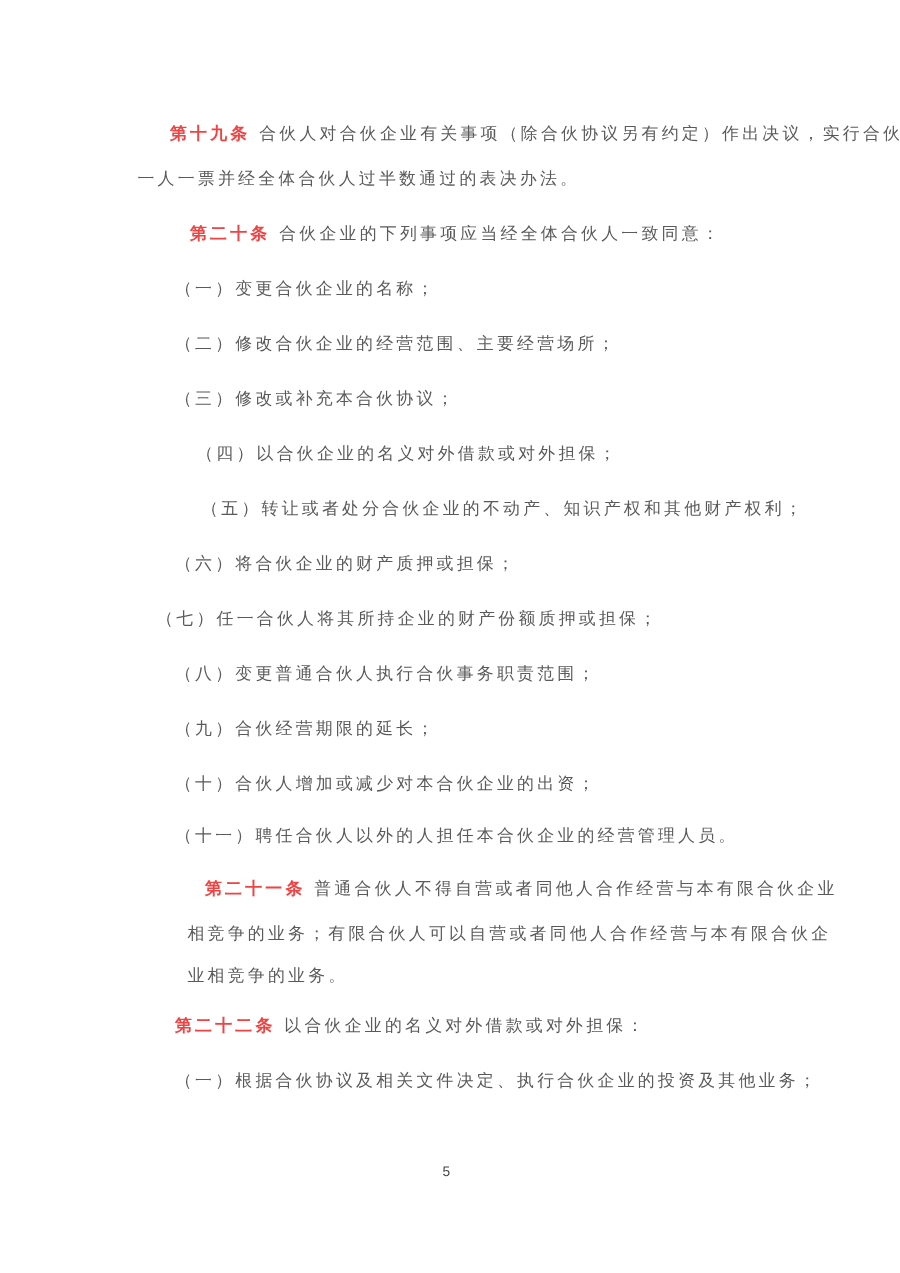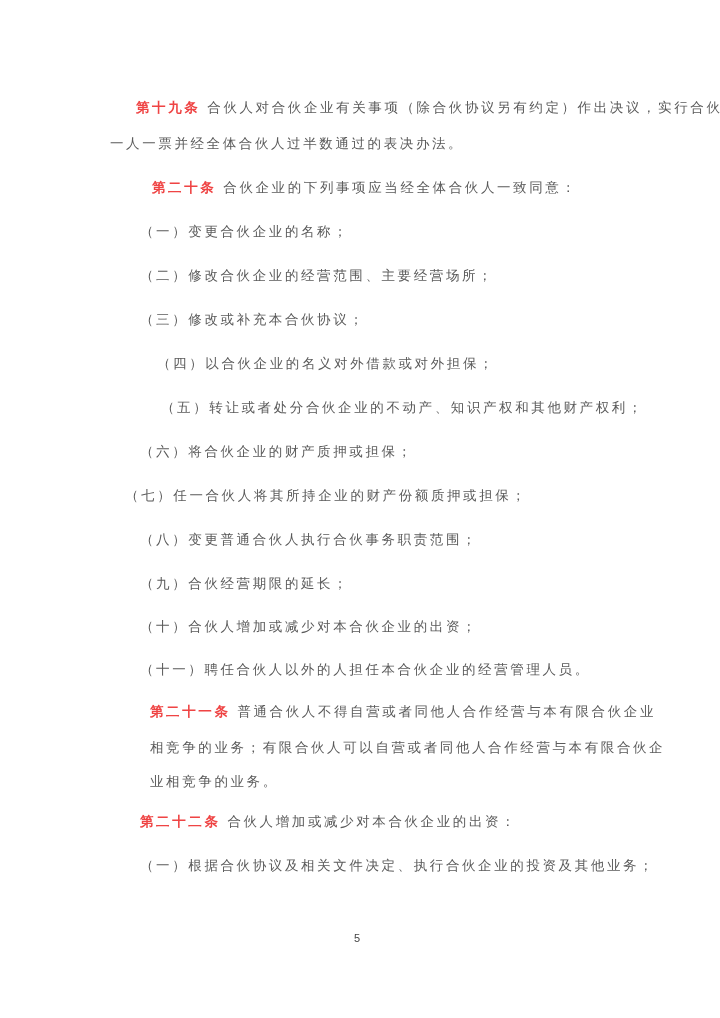--- a/index.html
+++ b/index.html
@@ -60,27 +60,27 @@
   <div class="line" style="left:140px; top:310px;">（三）修改或补充本合伙协议；</div>
   <div class="line" style="left:140px; top:354px;margin-left:17px;">（四）以合伙企业的名义对外借款或对外担保；</div>
   <div class="line" style="left:140px; top:398px;margin-left:21px;">（五）转让或者处分合伙企业的不动产、知识产权和其他财产权利；</div>
   <div class="line" style="left:140px; top:442px;">（六）将合伙企业的财产质押或担保；</div>
   <div class="line" style="left:125px; top:486px;">（七）任一合伙人将其所持企业的财产份额质押或担保；</div>
   <div class="line" style="left:140px; top:530px;">（八）变更普通合伙人执行合伙事务职责范围；</div>
   <div class="line" style="left:140px; top:574px;">（九）合伙经营期限的延长；</div>
   <div class="line" style="left:140px; top:618px;font-family:Liberation Serif, serif;">（十）合伙人增加或减少对本合伙企业的出资；</div>
   <div class="line" style="left:140px; top:660px;">（十一）聘任合伙人以外的人担任本合伙企业的经营管理人员。</div>
 
-  <div class="line" style="left:150px; top:702px;">
+  <div class="line" style="left:164px; top:702px;">
     <span class="bold">第二十一条</span>
     <span>普通合伙人不得自营或者同他人合作经营与本有限合伙企业</span>
   </div>
   <div class="line" style="left:150px; top:738px;">相竞争的业务；有限合伙人可以自营或者同他人合作经营与本有限合伙企</div>
   <div class="line" style="left:150px; top:772px;">业相竞争的业务。</div>
 
   <div class="line" style="left:140px; top:812px;">
     <span class="bold">第二十二条</span>
-    <span>合伙人增加或减少对本合伙企业的出资：</span>
+    <span>以合伙企业的名义对外借款或对外担保：</span>
   </div>
   <div class="line" style="left:140px; top:856px;">（一）根据合伙协议及相关文件决定、执行合伙企业的投资及其他业务；</div>
 
   <div class="page-number">5</div>
 </div>
 
 </body></html>

